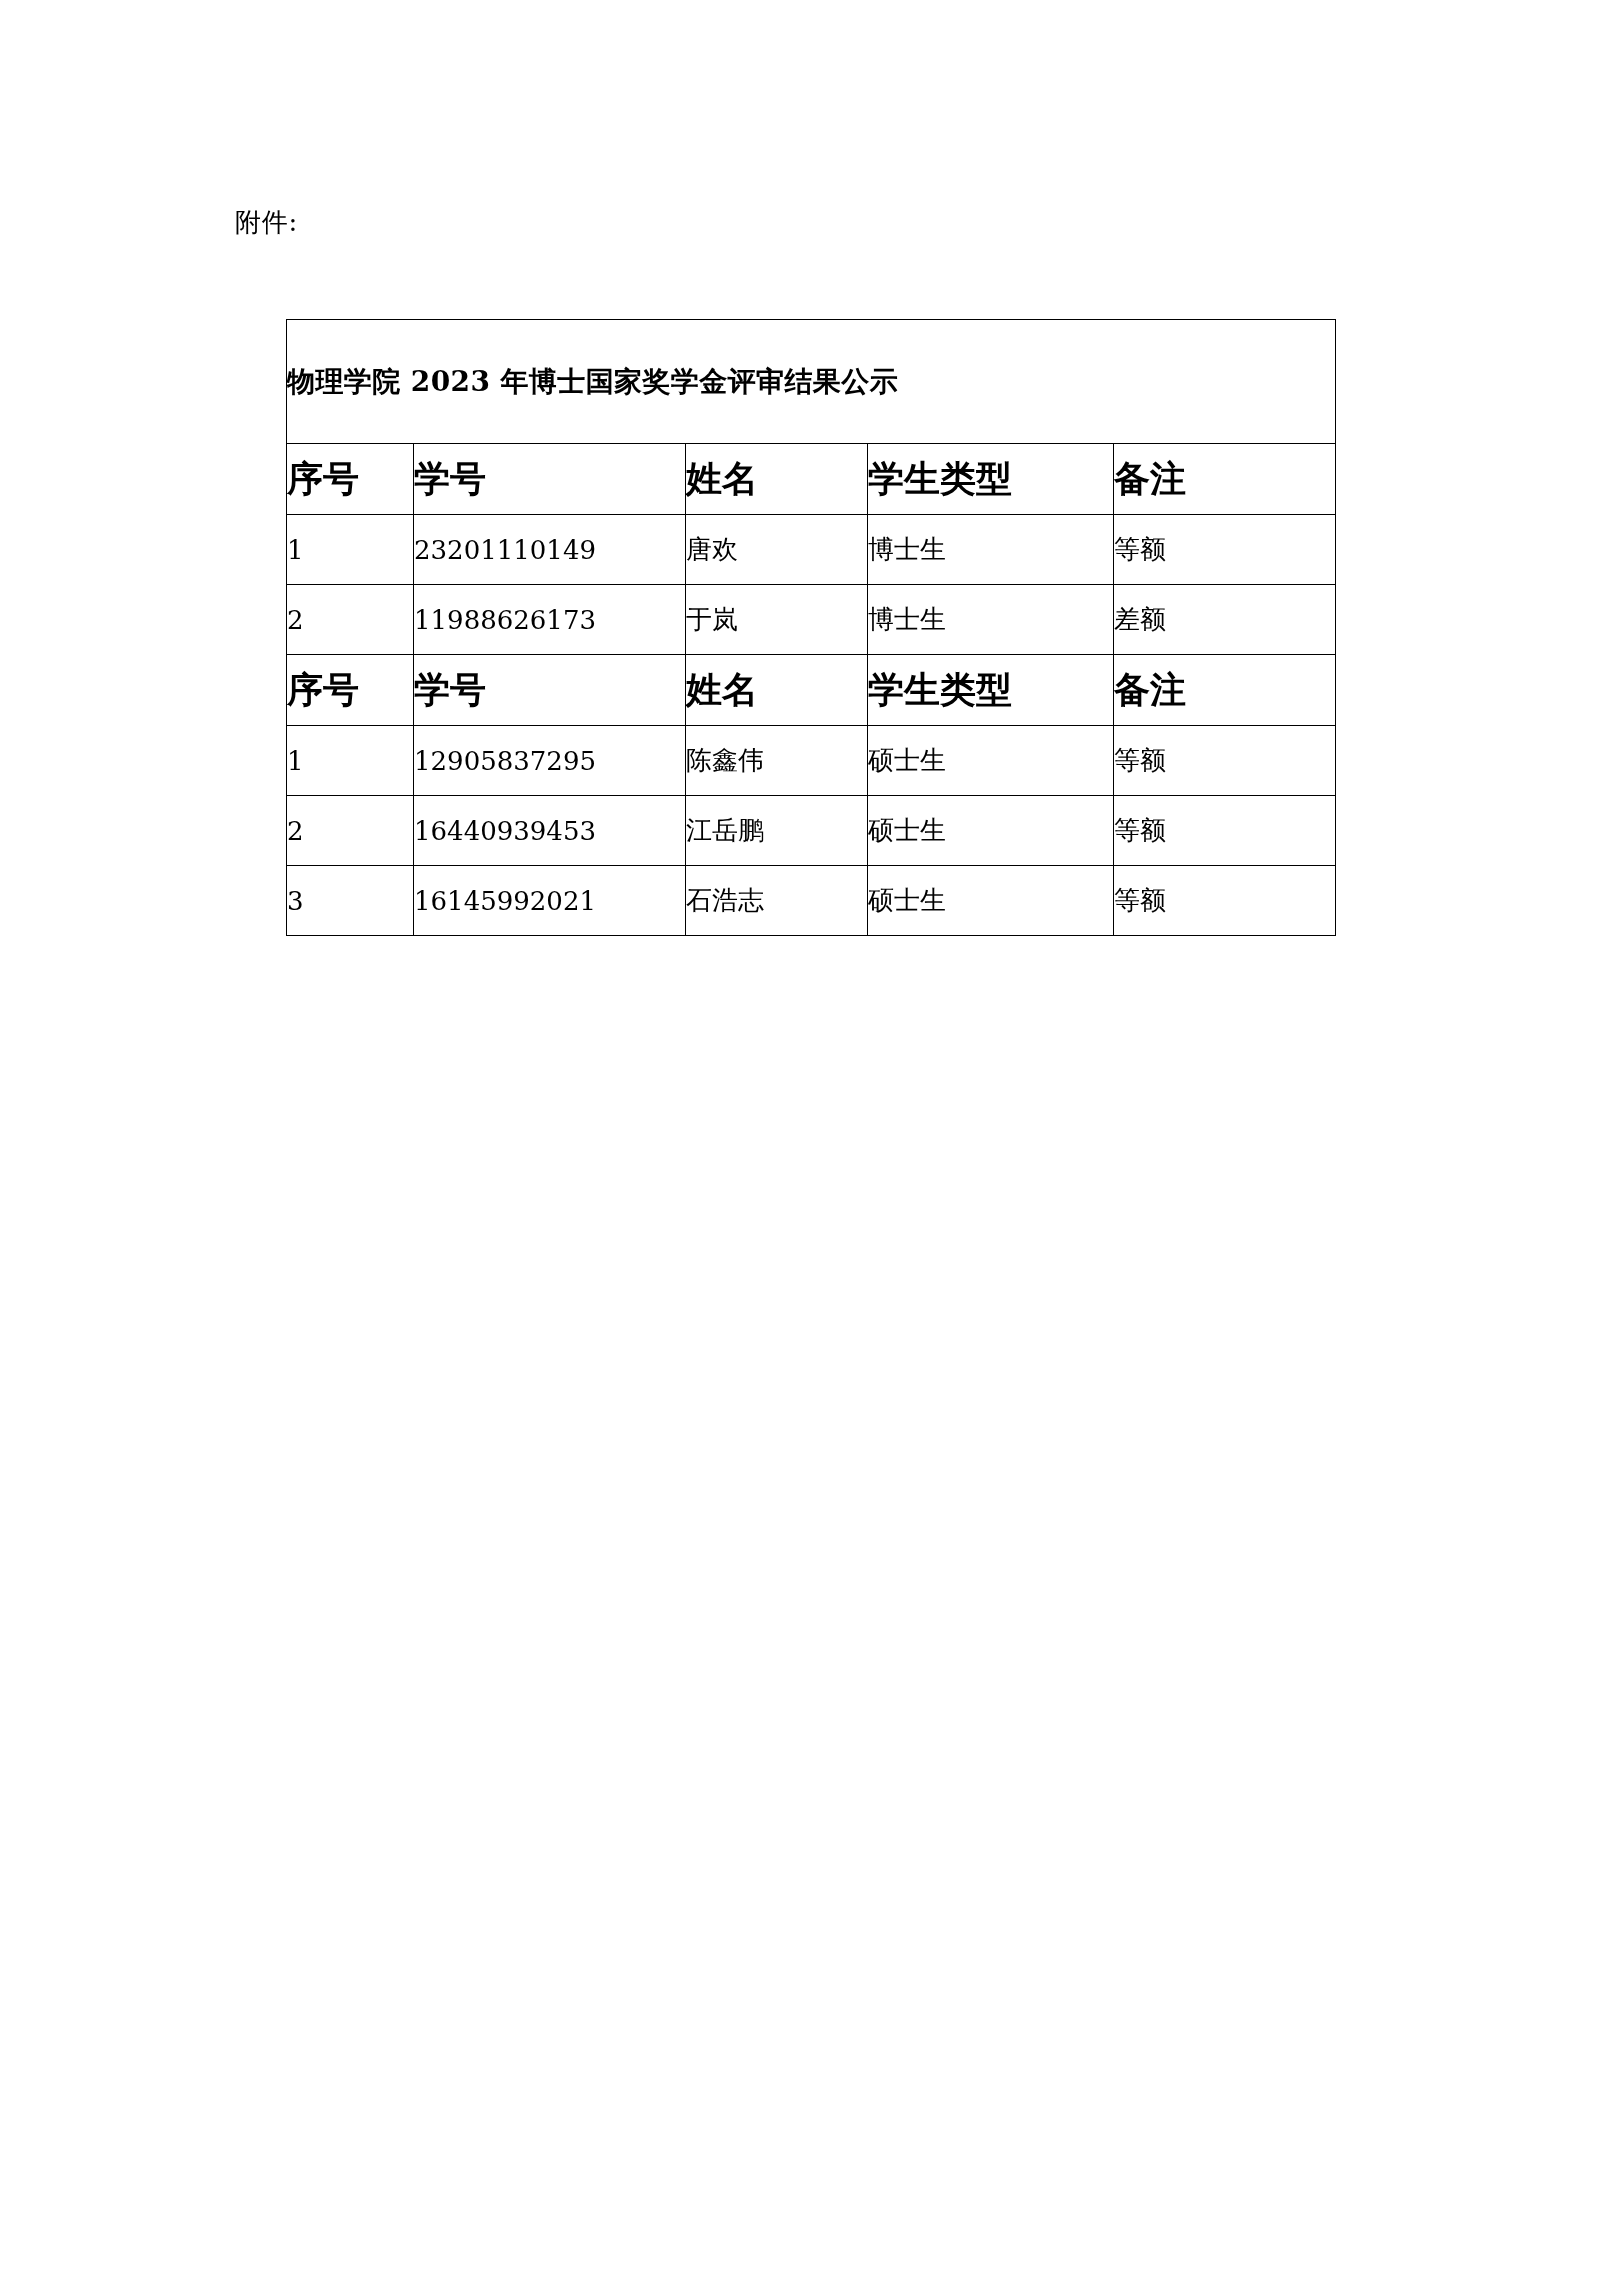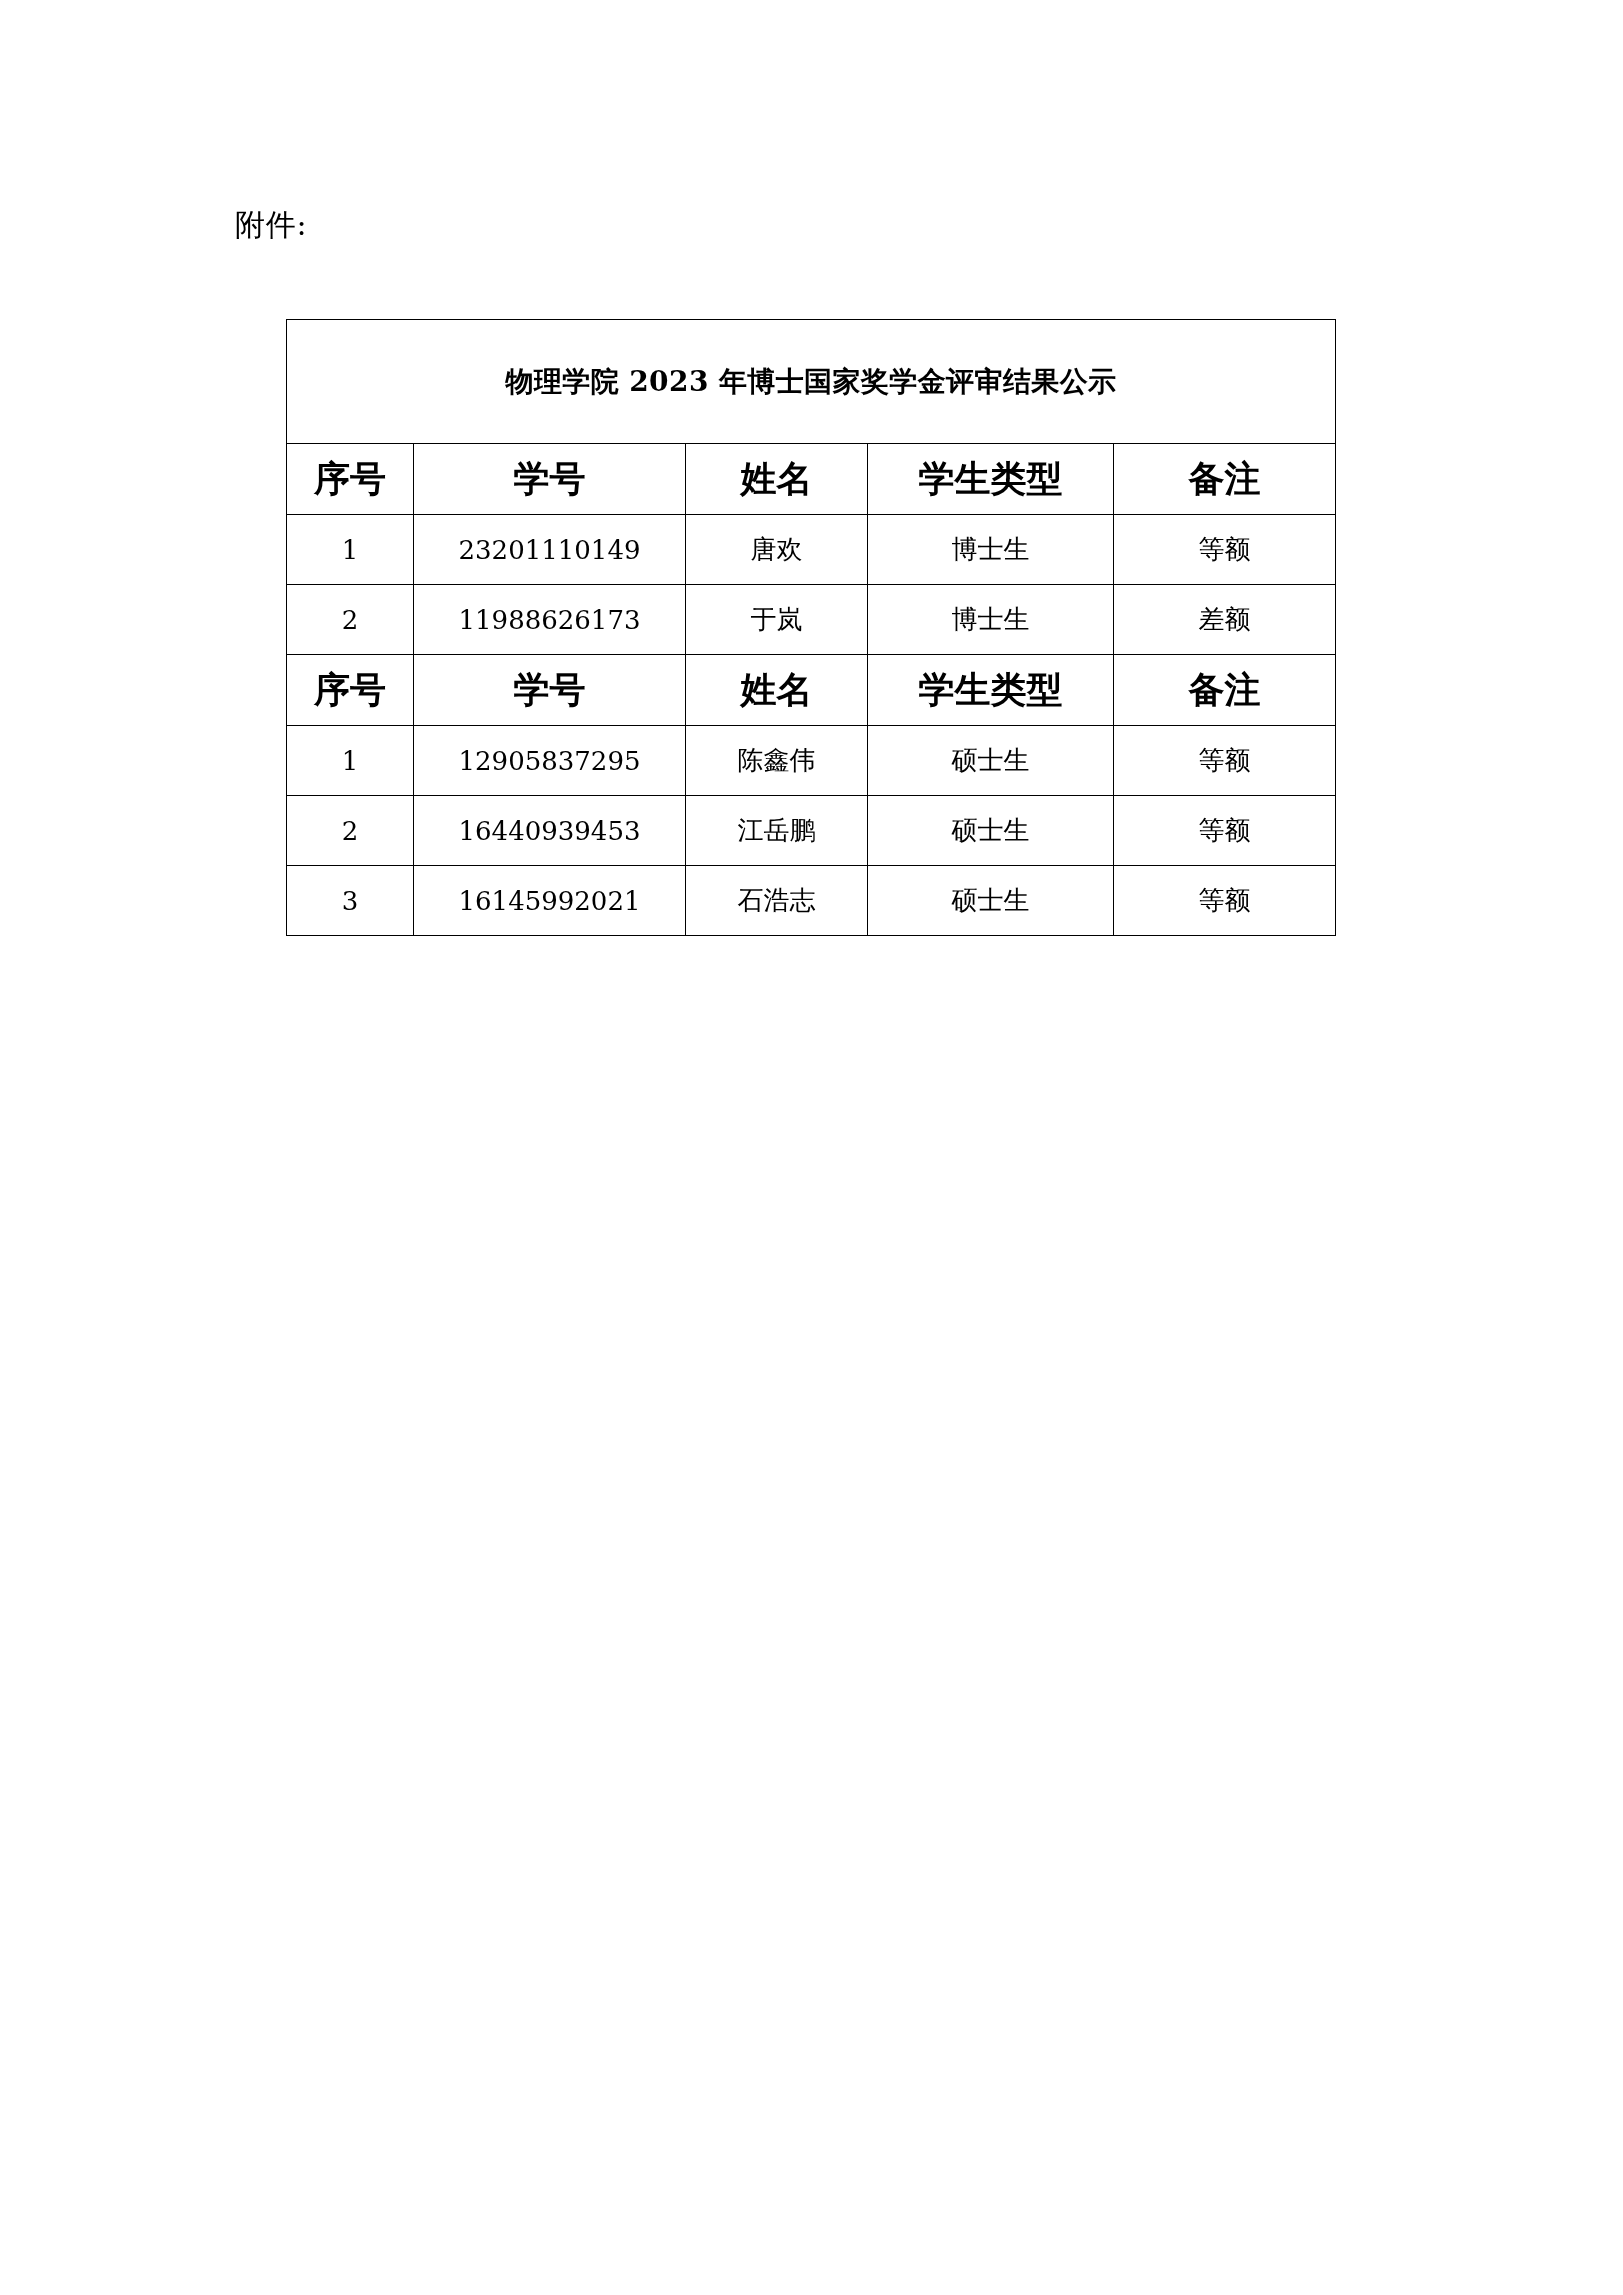--- a/index.html
+++ b/index.html
@@ -18,35 +18,35 @@
   .page {
     position: relative;
     width: 1623px;
     height: 2295px;
     box-sizing: border-box;
   }
   .attachment-label {
     position: absolute;
     left: 235px;
     top: 205px;
-    font-size: 30px;
+    font-size: 26px;
     letter-spacing: 0.8px;
     font-family: "DejaVu Serif", "Liberation Serif", serif;
   }
   .doc-table {
     position: absolute;
     left: 286px;
     top: 319px;
     width: 1050px;
     border-collapse: collapse;
     table-layout: fixed;
   }
   .doc-table td {
     border: 1.6px solid #000000;
-    text-align: center;
+    text-align: left;
     vertical-align: middle;
     font-size: 26px;
     font-family: "DejaVu Serif", "Liberation Serif", serif;
     padding: 0;
   }
   .section-title td {
     height: 123px;
     font-weight: bold;
     font-size: 28px;
     letter-spacing: 0.4px;

